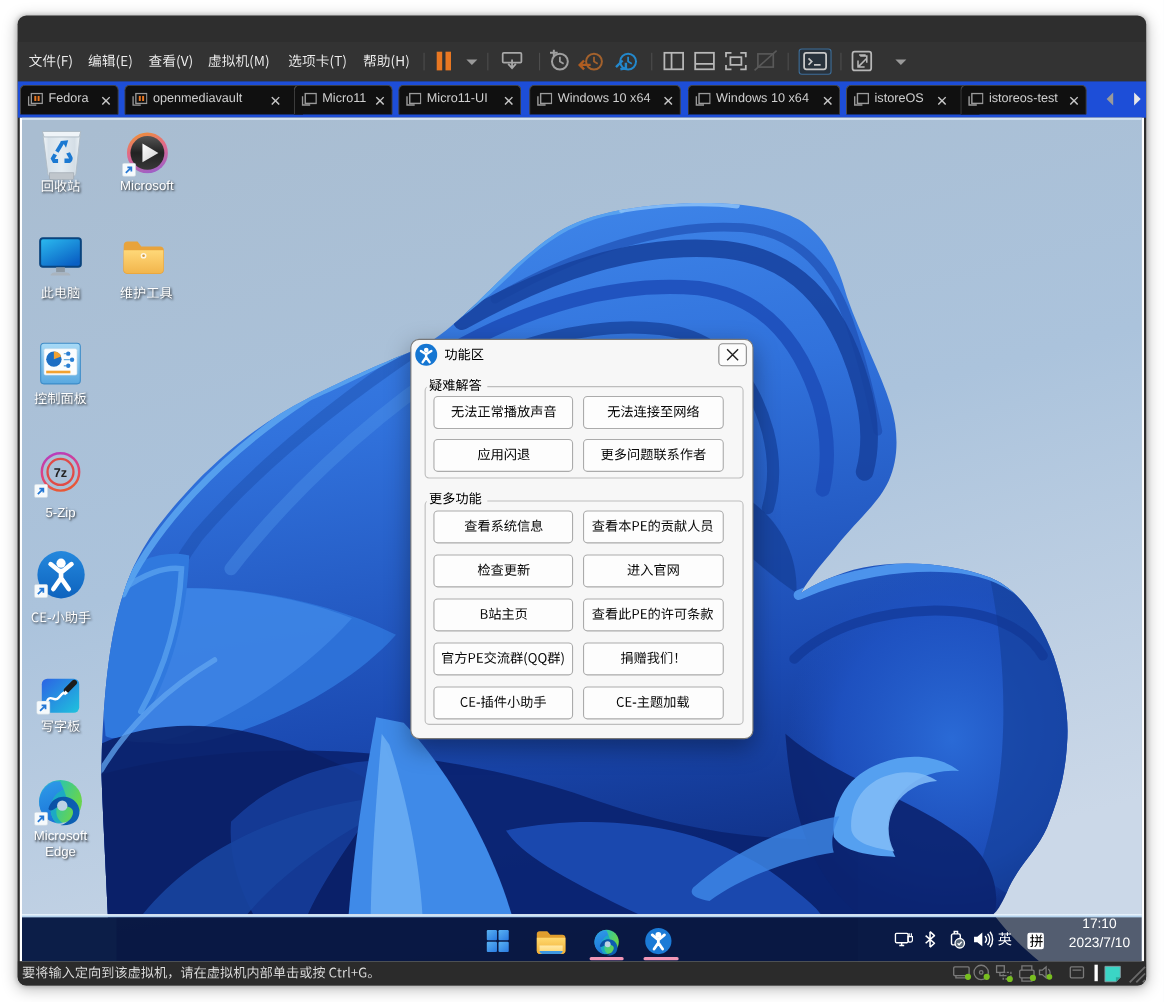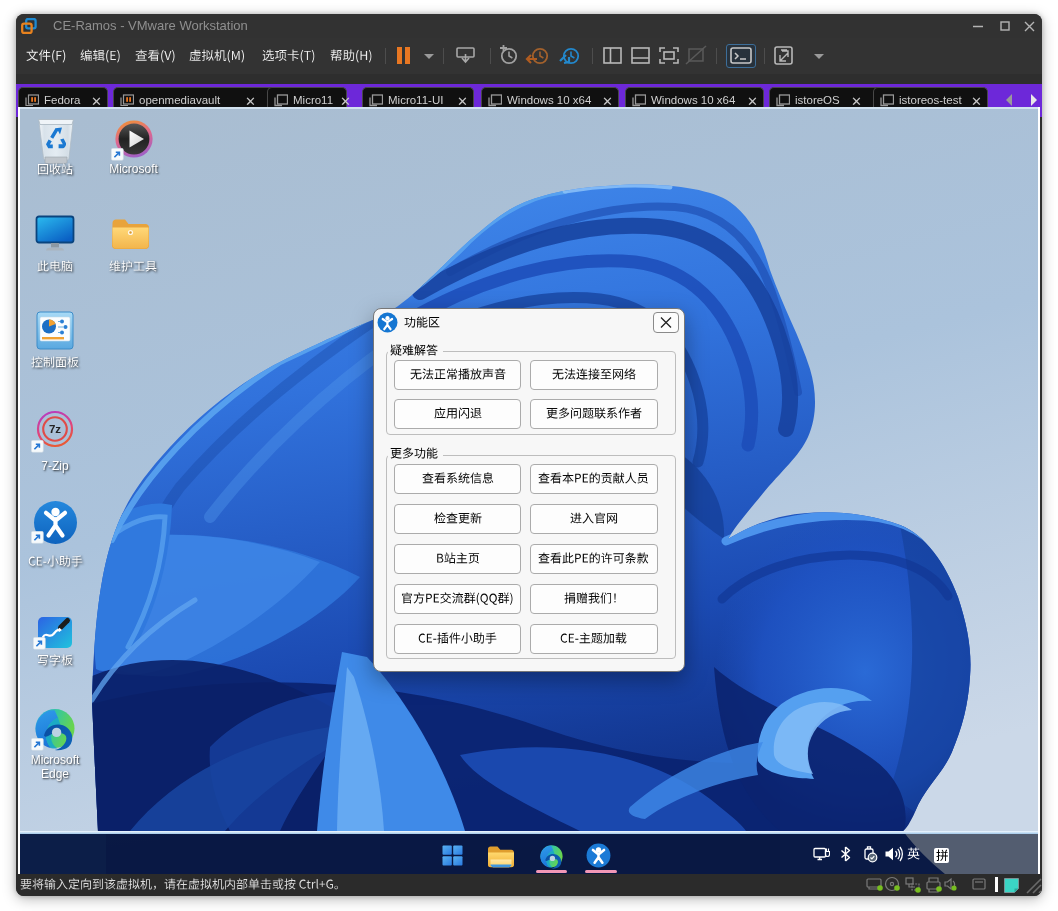--- a/index.html
+++ b/index.html
@@ -1,43 +1,31 @@
 <!DOCTYPE html>
 <html><head><meta charset="utf-8"><style>
 *{margin:0;padding:0;box-sizing:border-box}
 html,body{width:1058px;height:911px;background:#fff;font-family:"Liberation Sans",sans-serif;overflow:hidden}
 .ab{position:absolute}
 #win{position:absolute;left:16px;top:14px;width:1026px;height:882px;background:#2e2e2e;border-radius:8px;box-shadow:0 0 5px rgba(0,0,0,.22),0 3px 14px rgba(0,0,0,.28);overflow:hidden}
 #tbar{position:absolute;left:0;top:0;width:100%;height:24px;background:#323232}
 #mbar{position:absolute;left:0;top:24px;width:100%;height:36px;background:#333}
-#tabs{position:absolute;left:0;top:70px;width:100%;height:33px;background:#6d28d9}
+#tabs{position:absolute;left:0;top:60px;width:100%;height:33px;background:#1d4ed8}
 .tab{position:absolute;top:3px;height:27px;background:#101010;border:1px solid #484848;border-bottom:none;border-radius:5px 5px 0 0;color:#cfcfcf;font-size:11.5px}
 .tabx{position:absolute;top:7px;color:#c8c8c8;font-size:13px;line-height:13px}
 #screenw{position:absolute;left:2px;top:93px;width:1022px;height:767px;background:#fff}
 #screen{position:absolute;left:2px;top:0;width:1018px;height:767px;overflow:hidden;background:#b0c2d4}
 #sbar{position:absolute;left:0;top:860px;width:100%;height:22px;background:#2b2b2b}
 .ico{position:absolute}
 .dlg{position:absolute;left:353px;top:201px;width:312px;height:364px;background:#f7f7f7;border:1px solid #777;border-radius:8px;box-shadow:0 8px 22px rgba(0,0,0,.35)}
 .grp{position:absolute;border:1px solid #bdbdbd;border-radius:4px}
 .btn{position:absolute;height:30px;background:#fdfdfd;border:1px solid #ababab;border-radius:4px}
 .menu-sep{position:absolute;top:10px;width:1px;height:16px;background:#4d4d4d}
 </style></head><body>
 <div id="win">
-<div id="tbar">
-<svg class="ab" style="left:5px;top:4px" width="16" height="16" viewBox="0 0 16 16">
-        <rect x="5.2" y="1" width="9.4" height="9.4" rx="1.8" fill="none" stroke="#1e8ad2" stroke-width="2.3"></rect>
-        <rect x="1.2" y="5.6" width="9.4" height="9.4" rx="1.8" fill="none" stroke="#e8821e" stroke-width="2.3"></rect>
-      </svg>
-<div class="ab" style="left:37px;top:4px;font-size:13px;color:#8f8f8f">CE-Ramos - VMware Workstation</div>
-<svg class="ab" style="left:945px;top:0" width="81" height="24" viewBox="0 0 81 24">
-        <path d="M12 12.5h10" stroke="#b4b4b4" stroke-width="1.6"></path>
-        <rect x="40" y="8" width="8" height="8" fill="none" stroke="#b4b4b4" stroke-width="1.4"></rect>
-        <path d="M64 8l9 9M73 8l-9 9" stroke="#b4b4b4" stroke-width="1.4"></path>
-      </svg>
-</div>
 <div id="mbar">
 <svg style="position:absolute;left:10.0px;top:11.0px;overflow:visible" width="43" height="17">
         <path transform="translate(0,11.00) scale(0.1250,-0.1250)" d="M42 82C45 77 48 71 50 67L58 69C57 73 53 80 50 85ZM5 66V59H21C26 44 34 31 45 20C34 11 20 4 4 -1C5 -2 8 -6 8 -8C25 -2 39 5 50 15C62 5 75 -3 92 -7C93 -5 95 -2 97 0C81 4 67 11 56 20C66 30 74 43 80 59H95V66ZM50 25C41 35 34 46 28 59H71C66 46 59 34 50 25Z M132 34V27H160V-8H168V27H195V34H168V56H191V64H168V83H160V64H147C148 68 149 73 150 78L143 79C141 66 137 53 131 45C133 44 136 42 137 41C140 45 142 50 145 56H160V34ZM127 84C121 68 113 54 103 44C104 42 107 38 108 36C111 40 114 44 117 48V-8H124V60C128 67 131 74 134 82Z M224 -20 230 -17C221 -3 217 14 217 31C217 48 221 65 230 79L224 82C215 67 209 51 209 31C209 11 215 -5 224 -20Z M244 0H253V33H281V41H253V66H286V73H244Z M299 -20C308 -5 314 11 314 31C314 51 308 67 299 82L293 79C302 65 306 48 306 31C306 14 302 -3 293 -17Z" fill="#ededed"></path>
       </svg>
 <svg style="position:absolute;left:64.0px;top:11.0px;overflow:visible" width="43" height="17">
         <path transform="translate(0,11.00) scale(0.1250,-0.1250)" d="M4 5 6 -2C14 2 24 6 35 10L33 16C22 12 11 8 4 5ZM6 42C8 43 10 44 20 45C17 39 13 34 12 32C9 28 7 25 4 25C5 23 6 20 7 18C9 19 12 20 34 26C34 27 33 30 33 32L17 28C24 37 31 49 36 60L30 63C29 59 26 55 24 52L13 50C19 59 25 71 29 82L22 84C18 72 11 59 9 55C7 52 6 50 4 49C5 47 6 44 6 42ZM62 35V20H54V35ZM68 35H75V20H68ZM48 41V-7H54V14H62V-5H68V14H75V-5H80V14H87V-1C87 -1 87 -2 86 -2C85 -2 84 -2 81 -2C82 -3 83 -6 83 -7C87 -7 89 -7 91 -6C93 -5 93 -4 93 -1V41L87 41ZM80 35H87V20H80ZM60 83C62 80 64 76 65 73H41V52C41 36 40 14 31 -2C33 -3 36 -5 37 -6C46 10 48 34 48 50H92V73H73C72 76 70 81 68 85ZM48 67H85V56H48Z M155 75H182V65H155ZM148 81V59H189V81ZM108 33C109 34 112 35 115 35H124V20L104 17L106 9L124 13V-8H131V15L143 17L142 23L131 21V35H140V41H131V57H124V41H115C118 48 120 56 123 65H141V72H125C126 76 126 79 127 82L120 84C119 80 118 76 117 72H105V65H116C114 57 112 50 110 48C109 44 108 40 106 40C107 38 108 35 108 33ZM182 47V39H156V47ZM140 8 141 1 182 4V-8H188V5L196 5L196 12L188 11V47H195V54H142V47H149V8ZM182 33V24H156V33ZM182 18V10L156 9V18Z M224 -20 230 -17C221 -3 217 14 217 31C217 48 221 65 230 79L224 82C215 67 209 51 209 31C209 11 215 -5 224 -20Z M244 0H287V8H253V35H281V42H253V66H286V73H244Z M303 -20C312 -5 317 11 317 31C317 51 312 67 303 82L297 79C306 65 310 48 310 31C310 14 306 -3 297 -17Z" fill="#ededed"></path>
       </svg>
 <svg style="position:absolute;left:119.0px;top:11.0px;overflow:visible" width="43" height="17">
         <path transform="translate(0,11.00) scale(0.1250,-0.1250)" d="M30 22H70V13H30ZM30 35H70V27H30ZM22 41V8H78V41ZM7 2V-5H93V2ZM46 84V71H6V65H38C29 55 16 47 4 42C5 41 7 38 8 36C22 42 37 52 46 64V44H53V64C63 53 78 42 91 37C92 39 95 42 96 43C84 47 70 56 62 65H94V71H53V84Z M133 21H177V14H133ZM133 27V34H177V27ZM133 9H177V2H133ZM183 83C167 80 136 78 112 78C112 77 113 74 113 72C122 72 131 73 141 73C140 71 139 68 139 66H113V60H136C135 58 134 55 133 53H106V46H130C123 36 115 27 103 20C105 19 107 16 108 14C115 18 121 23 126 29V-8H133V-4H177V-8H184V40H134C136 42 137 44 138 46H194V53H141C142 55 144 58 145 60H188V66H147L149 74C164 74 177 76 187 78Z M224 -20 230 -17C221 -3 217 14 217 31C217 48 221 65 230 79L224 82C215 67 209 51 209 31C209 11 215 -5 224 -20Z M257 0H268L291 73H282L270 34C268 25 266 18 263 9H263C260 18 258 25 256 34L244 73H234Z M301 -20C310 -5 316 11 316 31C316 51 310 67 301 82L296 79C304 65 308 48 308 31C308 14 304 -3 296 -17Z" fill="#ededed"></path>
       </svg>
@@ -113,21 +101,21 @@
 <div class="tab" style="left:97px;width:163px">
 <svg class="ab" style="left:6px;top:6px" width="14" height="13" viewBox="0 0 14 13">
           <rect x="3.5" y="1" width="10" height="9" fill="none" stroke="#9a9a9a" stroke-width="1.2"></rect>
           <path d="M1 3.5v8h7" fill="none" stroke="#9a9a9a" stroke-width="1.2"></path>
           <rect x="6.2" y="3.2" width="1.8" height="4.6" fill="#e87722"></rect>
           <rect x="9.2" y="3.2" width="1.8" height="4.6" fill="#e87722"></rect>
         </svg>
 <div class="ab" style="left:25px;top:6px;white-space:nowrap">openmediavault</div>
 <div class="tabx" style="left:131px">✕</div>
 </div>
-<div class="tab" style="left:251px;width:80px">
+<div class="tab" style="left:251px;width:90px">
 <svg class="ab" style="left:6px;top:6px" width="14" height="13" viewBox="0 0 14 13">
           <rect x="3.5" y="1" width="10" height="9" fill="none" stroke="#9a9a9a" stroke-width="1.3"></rect>
           <path d="M1 3.5v8h7" fill="none" stroke="#9a9a9a" stroke-width="1.3"></path>
         </svg>
 <div class="ab" style="left:25px;top:6px;white-space:nowrap">Micro11</div>
 <div class="tabx" style="left:72px">✕</div>
 </div>
 <div class="tab" style="left:346px;width:112px">
 <svg class="ab" style="left:6px;top:6px" width="14" height="13" viewBox="0 0 14 13">
           <rect x="3.5" y="1" width="10" height="9" fill="none" stroke="#9a9a9a" stroke-width="1.3"></rect>
@@ -418,21 +406,21 @@
 <svg style="position:absolute;left:7.6px;top:447.5px;filter:drop-shadow(1px 1px 1px rgba(0,0,0,.8));overflow:visible" width="57" height="16">
           <path transform="translate(0,10.56) scale(0.1200,-0.1200)" d="M38 -1C47 -1 54 2 60 9L55 15C50 10 45 7 38 7C24 7 15 18 15 37C15 55 25 66 38 66C45 66 50 64 53 60L58 66C54 70 47 75 38 75C20 75 6 60 6 37C6 13 19 -1 38 -1Z M74 0H117V8H83V35H111V42H83V66H116V73H74Z M127 24H153V32H127Z M204 83V2C204 0 203 0 201 0C199 0 192 0 184 0C186 -2 187 -6 188 -8C197 -8 203 -8 207 -7C210 -5 212 -3 212 2V83ZM228 57C236 43 245 24 247 12L255 15C252 27 244 46 235 60ZM178 59C175 46 170 28 161 18C163 17 166 15 168 14C177 25 183 43 186 58Z M321 84C321 76 321 69 320 61H304V54H320C319 30 314 9 294 -3C296 -4 299 -6 300 -8C320 5 326 28 327 54H343C342 18 341 4 338 1C338 0 336 0 335 0C333 0 327 0 322 0C323 -2 324 -5 324 -7C329 -7 335 -8 338 -7C341 -7 343 -6 345 -3C348 1 349 15 350 58C350 58 350 61 350 61H328C328 69 328 76 328 84ZM261 10 262 2C274 5 291 8 307 12L306 19L301 18V79H268V11ZM275 12V30H294V16ZM275 51H294V36H275ZM275 58V72H294V58Z M362 32V25H404V2C404 0 403 0 401 0C398 0 390 0 382 0C383 -2 385 -6 385 -8C396 -8 402 -8 406 -6C410 -5 411 -3 411 2V25H453V32H411V48H447V56H411V72C423 73 434 75 443 78L437 84C422 79 393 76 369 75C370 74 371 71 371 69C381 69 393 70 404 71V56H369V48H404V32Z" fill="#fff"></path>
         </svg>
 <svg style="position:absolute;left:17.0px;top:546.5px;filter:drop-shadow(1px 1px 1px rgba(0,0,0,.8));overflow:visible" width="38" height="16">
           <path transform="translate(0,10.56) scale(0.1200,-0.1200)" d="M8 79V59H15V72H84V59H92V79ZM9 21V14H66V21ZM30 70C28 58 24 42 22 32H74C73 12 70 4 68 1C66 0 65 0 63 0C60 0 54 0 47 1C48 -1 49 -4 49 -6C56 -7 62 -7 65 -7C69 -6 72 -6 74 -4C78 0 80 10 82 35C82 36 83 39 83 39H31L34 51H80V58H35L38 69Z M146 36V30H107V23H146V1C146 0 146 0 144 -1C142 -1 135 -1 129 0C130 -2 131 -6 132 -8C140 -8 146 -8 149 -7C153 -5 154 -3 154 1V23H193V30H154V34C163 38 172 45 178 52L173 56L171 55H123V48H164C158 44 152 39 146 36ZM142 82C144 80 146 76 148 74H108V53H115V66H184V53H192V74H156C155 77 152 81 150 85Z M220 84V65H206V58H219C216 44 210 28 203 20C204 18 206 14 207 12C212 19 216 30 220 42V-8H227V46C229 40 233 34 234 31L238 37C237 40 229 51 227 55V58H239V65H227V84ZM288 82C278 78 258 76 243 75V50C243 34 242 12 231 -4C232 -5 235 -7 237 -8C248 8 250 31 250 48H253C256 35 260 24 266 14C260 7 252 2 244 -2C246 -3 248 -6 249 -8C257 -4 264 1 271 8C276 1 283 -4 292 -8C293 -6 295 -3 297 -2C288 2 281 7 276 14C283 24 288 37 291 53L286 55L285 54H250V68C265 70 282 72 293 76ZM283 48C280 37 276 28 271 20C266 28 262 38 260 48Z" fill="#fff"></path>
         </svg>
 <div class="ab" style="left:113.5px;top:54.5px;width:0;display:flex;justify-content:center;font-size:12px;color:#fff;text-shadow:1px 1px 2px rgba(0,0,0,.85)">
           <span style="white-space:nowrap">Microsoft</span>
         </div>
 <div class="ab" style="left:35px;top:352px;width:0;display:flex;justify-content:center;font-size:12px;color:#fff;text-shadow:1px 1px 2px rgba(0,0,0,.85)">
-          <span style="white-space:nowrap">7-Zip</span>
+          <span style="white-space:nowrap">5-Zip</span>
         </div>
 <div class="ab" style="left:35px;top:646px;width:0;display:flex;justify-content:center;font-size:12px;color:#fff;text-shadow:1px 1px 2px rgba(0,0,0,.85)">
           <span style="white-space:nowrap">Microsoft</span>
         </div>
 <div class="ab" style="left:35px;top:659.5px;width:0;display:flex;justify-content:center;font-size:12px;color:#fff;text-shadow:1px 1px 2px rgba(0,0,0,.85)">
           <span style="white-space:nowrap">Edge</span>
         </div>
 <div class="dlg">
 <svg class="ab" style="left:2.5px;top:2.5px" width="21" height="21" viewBox="0 0 20 20">
             <circle cx="10" cy="10" r="9.5" fill="#1576d2"></circle>
@@ -571,20 +559,21 @@
 <path d="M11.5 5 a4.5 4.5 0 0 1 0 6M13.8 2.8 a8 8 0 0 1 0 10.4M16 1 a11.5 11.5 0 0 1 0 14" stroke="#fff" stroke-width="1.3" fill="none"></path>
 </svg>
 
 <svg style="position:absolute;left:887.0px;top:740.0px;overflow:visible" width="15" height="17">
           <path transform="translate(0,11.44) scale(0.1300,-0.1300)" d="M46 63V51H16V28H6V21H43C39 12 29 4 4 -2C6 -4 8 -7 8 -8C34 -2 46 8 50 18C58 4 72 -5 92 -8C93 -6 95 -3 97 -1C78 1 64 8 57 21H94V28H85V51H54V63ZM23 28V45H46V35C46 33 46 30 45 28ZM77 28H53C53 30 54 33 54 35V45H77ZM64 84V75H36V84H28V75H7V68H28V58H36V68H64V58H72V68H93V75H72V84Z" fill="#fff"></path>
         </svg>
 <div class="ico" style="left:914px;top:740.5px;width:15px;height:15px;border-radius:2px;background:#fff"></div>
 <svg style="position:absolute;left:916.0px;top:741.5px;overflow:visible" width="15" height="17">
           <path transform="translate(0,11.00) scale(0.1250,-0.1250)" d="M45 81C49 75 53 68 54 63L61 66C59 71 55 78 52 83ZM16 84V64H4V57H16V35C11 33 7 32 3 31L5 24L16 27V2C16 0 16 0 15 0C14 0 10 0 6 0C6 -2 7 -6 8 -8C14 -8 18 -7 20 -6C23 -5 24 -3 24 2V30L34 33L33 40L24 37V57H34V64H24V84ZM73 56V36H59V37V56ZM81 84C79 78 75 69 72 63H39V56H51V37V36H36V28H51C50 18 47 5 34 -3C35 -4 38 -7 39 -8C53 1 57 16 58 28H73V-8H80V28H95V36H80V56H93V63H79C82 68 86 75 89 81Z" fill="#000"></path>
         </svg>
+<div class="ico" style="left:922px;top:725px;width:115px;font-size:12.5px;color:#fff;text-align:center;line-height:17px">17:10<br>2023/7/10</div>
 </div>
     </div>
 <div id="sbar">
 <svg style="position:absolute;left:4.0px;top:4.0px;overflow:visible" width="328" height="16">
         <path transform="translate(0,10.56) scale(0.1200,-0.1200)" d="M67 23C64 17 59 13 53 9C46 11 38 13 31 14C33 17 36 20 38 23ZM12 64V39H39C37 36 36 33 34 30H5V23H29C26 18 22 14 19 10C27 8 35 7 43 5C34 2 21 0 6 -1C7 -3 8 -6 9 -8C28 -6 43 -3 54 2C67 -1 78 -5 86 -8L92 -2C84 1 74 4 62 7C68 11 72 17 76 23H95V30H42C44 32 45 35 47 38L42 39H89V64H65V73H93V80H7V73H34V64ZM41 73H58V64H41ZM19 58H34V45H19ZM41 58H58V45H41ZM65 58H81V45H65Z M142 22C147 16 153 9 155 4L162 8C159 13 154 20 148 25ZM176 48V35H135V28H176V1C176 0 175 -1 173 -1C172 -1 166 -1 160 -1C161 -3 162 -6 162 -8C170 -8 176 -8 179 -7C182 -6 183 -3 183 1V28H195V35H183V48ZM104 66C110 61 115 54 118 49L123 54V36C116 30 109 24 104 20L108 14C113 18 118 23 123 28V-8H130V84H123V55C120 59 114 66 110 70ZM150 61C154 58 158 54 160 51C152 48 144 45 136 43C137 42 139 39 140 37C162 42 184 53 193 74L188 76L187 76H165C167 78 169 80 170 82L163 84C157 76 147 68 135 63C137 62 139 60 140 58C147 61 153 65 159 70H183C179 64 173 59 166 54C164 58 160 62 156 64Z M273 45V8H279V45ZM286 48V0C286 -1 286 -1 285 -1C283 -1 279 -1 275 -1C276 -3 276 -5 277 -7C283 -7 287 -7 289 -6C292 -5 292 -3 292 0V48ZM207 33C208 34 211 34 214 34H222V21C215 19 209 18 204 17L206 10L222 14V-8H228V15L237 18L236 24L228 22V34H236V41H228V56H222V41H213C216 48 218 57 220 65H237V72H222C222 76 223 79 224 83L217 84C216 80 216 76 215 72H205V65H214C212 57 210 50 209 48C208 43 206 40 205 39C206 38 207 34 207 33ZM266 84C259 74 247 64 235 58C237 57 239 54 240 53C242 54 245 56 248 57V53H285V58C287 57 290 55 293 54C294 56 296 58 297 60C287 64 277 70 270 78L272 82ZM251 59C256 64 262 68 266 73C271 68 276 63 283 59ZM261 41V33H248V41ZM242 47V-8H248V13H261V0C261 -1 261 -1 260 -1C259 -1 257 -1 254 -1C255 -3 255 -6 256 -7C260 -7 263 -7 265 -6C267 -5 268 -3 268 0V47ZM248 27H261V19H248Z M330 76C336 71 341 65 346 59C339 31 327 10 304 -1C306 -3 310 -6 311 -7C331 4 344 23 352 49C363 29 370 6 393 -7C393 -5 395 -1 396 2C363 21 366 59 334 82Z M422 38C420 20 415 5 404 -3C405 -4 408 -7 410 -8C416 -2 421 5 425 14C434 -3 449 -6 470 -6H493C494 -4 495 -1 496 1C491 1 474 1 470 1C464 1 459 1 454 2V22H484V30H454V46H480V53H421V46H446V4C438 8 432 13 428 24C429 28 429 32 430 37ZM443 83C444 80 446 76 447 73H408V51H416V66H484V51H492V73H456C455 76 452 81 450 85Z M544 84C542 79 540 72 537 67H510V-8H517V59H583V2C583 0 583 0 581 0C578 0 572 -1 564 0C566 -2 567 -6 567 -8C576 -8 582 -8 586 -7C590 -5 591 -3 591 2V67H546C548 72 551 77 553 83ZM537 39H563V20H537ZM530 46V6H537V13H570V46Z M664 75V15H671V75ZM684 82V4C684 2 683 2 682 2C680 1 674 1 669 2C670 0 671 -4 671 -6C679 -6 684 -6 687 -4C690 -3 691 -1 691 4V82ZM606 4 608 -3C621 0 640 3 658 7L658 13L636 9V25H656V32H636V42H629V32H610V25H629V8ZM612 44C614 45 618 45 649 48C651 46 652 44 653 42L658 46C656 52 649 61 643 68L638 64C640 61 643 58 645 54L620 52C624 58 628 64 631 71H658V77H607V71H623C620 64 616 57 614 55C612 53 611 51 609 51C610 49 611 46 612 44Z M712 79C716 73 723 66 726 62L731 66C728 71 722 78 717 83ZM705 53V46H720V8C720 4 717 0 716 -1C717 -3 719 -5 720 -7C721 -5 724 -3 739 8C739 10 738 13 737 15L728 8V53ZM759 83C761 79 763 74 764 71H736V64H758C754 58 747 50 745 48C743 46 740 45 738 44C739 43 740 39 741 37C743 38 746 38 766 40C758 32 748 24 736 20C738 18 740 15 741 14C760 22 776 37 785 53L778 56C776 53 774 50 772 47L753 46C757 51 762 58 766 64H794V71H772C771 75 769 80 766 84ZM786 38C776 21 756 6 732 -2C734 -4 736 -6 737 -8C749 -4 760 2 770 10C777 4 785 -3 789 -7L795 -2C790 2 782 9 775 14C783 20 789 28 794 35Z M824 23C827 17 830 10 832 5L838 7C837 12 833 19 830 25ZM880 26C878 20 873 12 870 7L875 5C879 10 883 17 887 23ZM813 64V40C813 27 812 9 804 -4C806 -5 809 -7 811 -8C819 6 820 26 820 40V57H845V50L825 48L826 42L845 44V42C845 34 848 33 859 33C862 33 880 33 882 33C890 33 892 35 893 43C891 43 889 44 887 45C886 39 886 38 882 38C878 38 862 38 859 38C853 38 852 39 852 42V45L877 47L876 52L852 50V57H884C883 54 882 51 881 49L888 47C890 51 892 57 894 62L888 64L887 64H853V70H887V76H853V84H845V64ZM860 29V0H849V29H842V0H818V-6H893V0H867V29Z M951 72C957 62 962 50 964 42L970 45C969 53 963 65 957 75ZM917 84V64H904V57H917V35C911 33 907 32 903 31L905 24L917 27V1C917 0 916 -1 915 -1C914 -1 910 -1 906 -1C906 -3 908 -6 908 -8C914 -8 918 -8 920 -6C923 -5 924 -3 924 1V30L934 33L933 40L924 37V57H933V64H924V84ZM980 81C979 42 975 14 953 -2C955 -3 958 -6 960 -8C969 0 976 10 980 22C984 13 988 2 990 -5L997 -1C995 7 989 22 983 33C986 46 987 62 988 81ZM940 2V2L940 1C942 4 944 6 967 23C966 24 965 27 964 29L948 17V80H941V16C941 12 938 8 936 7C937 6 939 3 940 2Z M1050 78V46C1050 31 1048 11 1035 -3C1037 -4 1040 -7 1041 -8C1055 7 1057 30 1057 46V71H1076V7C1076 -2 1076 -4 1078 -5C1080 -6 1082 -7 1084 -7C1085 -7 1088 -7 1089 -7C1091 -7 1093 -7 1094 -6C1096 -5 1097 -3 1097 0C1098 2 1098 10 1098 16C1096 16 1094 17 1092 19C1092 12 1092 7 1092 4C1092 2 1091 1 1091 1C1090 0 1090 0 1089 0C1088 0 1086 0 1086 0C1085 0 1084 0 1084 1C1084 1 1083 3 1083 6V78ZM1022 84V63H1005V55H1021C1017 42 1010 26 1003 18C1004 16 1006 13 1007 11C1012 18 1018 29 1022 41V-8H1029V38C1033 33 1038 27 1040 23L1044 30C1042 32 1033 43 1029 46V55H1044V63H1029V84Z M1116 -11C1126 -7 1133 1 1133 12C1133 19 1130 24 1124 24C1120 24 1117 21 1117 16C1117 12 1120 9 1124 9L1126 9C1126 2 1121 -2 1114 -5Z M1211 77C1216 72 1222 66 1226 62L1231 67C1228 71 1221 77 1216 82ZM1204 53V45H1219V9C1219 4 1216 1 1214 0C1216 -1 1218 -4 1218 -6C1220 -4 1222 -2 1239 11C1238 12 1237 15 1237 17L1226 10V53ZM1249 21H1281V13H1249ZM1249 26V34H1281V26ZM1261 84V76H1238V70H1261V64H1241V58H1261V52H1235V46H1296V52H1269V58H1290V64H1269V70H1293V76H1269V84ZM1242 40V-8H1249V8H1281V0C1281 -1 1280 -1 1279 -1C1278 -1 1273 -1 1268 -1C1269 -3 1270 -6 1270 -8C1277 -8 1282 -8 1284 -6C1287 -5 1288 -3 1288 0V40Z M1339 84C1338 79 1336 74 1334 68H1306V61H1330C1324 48 1315 37 1304 29C1305 27 1307 24 1308 22C1312 25 1316 28 1319 32V-8H1327V41C1332 47 1336 54 1339 61H1394V68H1342C1344 73 1346 78 1347 82ZM1360 56V37H1337V30H1360V1H1333V-6H1394V1H1367V30H1390V37H1367V56Z M1424 23C1427 17 1430 10 1432 5L1438 7C1437 12 1433 19 1430 25ZM1480 26C1478 20 1473 12 1470 7L1475 5C1479 10 1483 17 1487 23ZM1413 64V40C1413 27 1412 9 1404 -4C1406 -5 1409 -7 1411 -8C1419 6 1420 26 1420 40V57H1445V50L1425 48L1426 42L1445 44V42C1445 34 1448 33 1459 33C1462 33 1480 33 1482 33C1490 33 1492 35 1493 43C1491 43 1489 44 1487 45C1486 39 1486 38 1482 38C1478 38 1462 38 1459 38C1453 38 1452 39 1452 42V45L1477 47L1476 52L1452 50V57H1484C1483 54 1482 51 1481 49L1488 47C1490 51 1492 57 1494 62L1488 64L1487 64H1453V70H1487V76H1453V84H1445V64ZM1460 29V0H1449V29H1442V0H1418V-6H1493V0H1467V29Z M1551 72C1557 62 1562 50 1564 42L1570 45C1569 53 1563 65 1557 75ZM1517 84V64H1504V57H1517V35C1511 33 1507 32 1503 31L1505 24L1517 27V1C1517 0 1516 -1 1515 -1C1514 -1 1510 -1 1506 -1C1506 -3 1508 -6 1508 -8C1514 -8 1518 -8 1520 -6C1523 -5 1524 -3 1524 1V30L1534 33L1533 40L1524 37V57H1533V64H1524V84ZM1580 81C1579 42 1575 14 1553 -2C1555 -3 1558 -6 1560 -8C1569 0 1576 10 1580 22C1584 13 1588 2 1590 -5L1597 -1C1595 7 1589 22 1583 33C1586 46 1587 62 1588 81ZM1540 2V2L1540 1C1542 4 1544 6 1567 23C1566 24 1565 27 1564 29L1548 17V80H1541V16C1541 12 1538 8 1536 7C1537 6 1539 3 1540 2Z M1650 78V46C1650 31 1648 11 1635 -3C1637 -4 1640 -7 1641 -8C1655 7 1657 30 1657 46V71H1676V7C1676 -2 1676 -4 1678 -5C1680 -6 1682 -7 1684 -7C1685 -7 1688 -7 1689 -7C1691 -7 1693 -7 1694 -6C1696 -5 1697 -3 1697 0C1698 2 1698 10 1698 16C1696 16 1694 17 1692 19C1692 12 1692 7 1692 4C1692 2 1691 1 1691 1C1690 0 1690 0 1689 0C1688 0 1686 0 1686 0C1685 0 1684 0 1684 1C1684 1 1683 3 1683 6V78ZM1622 84V63H1605V55H1621C1617 42 1610 26 1603 18C1604 16 1606 13 1607 11C1612 18 1618 29 1622 41V-8H1629V38C1633 33 1638 27 1640 23L1644 30C1642 32 1633 43 1629 46V55H1644V63H1629V84Z M1710 67V-8H1717V60H1746C1746 46 1742 30 1720 18C1722 17 1724 14 1725 12C1739 20 1746 30 1750 39C1759 31 1769 20 1774 14L1780 18C1774 26 1762 38 1752 46C1753 51 1754 55 1754 60H1783V2C1783 0 1782 0 1780 0C1778 0 1772 -1 1764 0C1766 -2 1767 -6 1767 -8C1776 -8 1782 -8 1786 -7C1789 -5 1790 -3 1790 2V67H1754V84H1746V67Z M1814 63C1817 57 1820 50 1820 46L1827 48C1826 52 1824 59 1821 64ZM1863 79V-8H1869V72H1886C1883 64 1879 53 1875 45C1884 36 1887 28 1887 22C1887 19 1886 16 1884 14C1883 14 1881 13 1880 13C1878 13 1875 13 1872 14C1873 11 1874 8 1874 6C1877 6 1880 6 1883 6C1885 7 1887 7 1889 8C1892 11 1894 16 1894 22C1894 28 1891 36 1882 46C1887 55 1891 66 1895 76L1890 79L1888 79ZM1825 83C1826 79 1828 76 1829 72H1808V65H1855V72H1837C1836 76 1833 81 1831 84ZM1843 65C1842 59 1839 51 1836 45H1805V38H1858V45H1843C1846 50 1848 57 1851 63ZM1811 29V-7H1818V-3H1845V-7H1853V29ZM1818 4V22H1845V4Z M1922 44H1946V33H1922ZM1954 44H1978V33H1954ZM1922 60H1946V50H1922ZM1954 60H1978V50H1954ZM1971 84C1969 78 1964 72 1961 67H1937L1941 69C1939 73 1934 79 1930 84L1924 81C1927 76 1931 71 1933 67H1915V26H1946V17H1905V10H1946V-8H1954V10H1995V17H1954V26H1986V67H1969C1972 71 1976 76 1979 81Z M2015 30V-2H2078V-8H2085V30H2078V5H2054V38H2094V45H2054V61H2087V68H2054V84H2046V68H2014V61H2046V45H2006V38H2046V5H2023V30Z M2169 79C2175 76 2183 72 2186 68L2191 73C2187 77 2180 81 2174 84ZM2106 7 2108 -1C2119 1 2136 5 2151 8L2150 16C2134 12 2117 9 2106 7ZM2120 45H2140V28H2120ZM2112 52V21H2147V52ZM2107 68V61H2156C2157 44 2160 29 2163 18C2156 9 2148 3 2139 -2C2141 -4 2144 -6 2145 -8C2153 -3 2160 2 2166 9C2171 -2 2177 -8 2184 -8C2192 -8 2195 -3 2196 14C2194 15 2191 17 2190 18C2189 5 2188 0 2185 0C2180 0 2176 6 2172 16C2179 26 2185 38 2190 52L2182 53C2179 43 2175 34 2169 26C2167 35 2165 47 2164 61H2194V68H2164C2163 73 2163 78 2163 84H2155C2155 78 2155 73 2156 68Z M2277 38C2276 28 2272 21 2268 15C2262 18 2257 21 2252 23C2254 28 2256 33 2258 38ZM2242 21C2248 18 2255 14 2262 10C2256 4 2247 1 2236 -2C2237 -3 2239 -6 2240 -8C2252 -5 2262 0 2269 6C2277 1 2285 -4 2290 -8L2295 -2C2290 2 2282 6 2274 11C2279 18 2283 27 2285 38H2296V45H2261C2263 50 2265 55 2266 59L2259 60C2257 56 2255 50 2253 45H2236V38H2250C2247 32 2244 26 2242 21ZM2238 71V52H2245V64H2287V52H2294V71H2271C2270 75 2268 80 2267 84L2259 83C2261 80 2262 75 2263 71ZM2218 84V64H2204V57H2218V32L2203 28L2205 20L2218 24V1C2218 -1 2217 -1 2216 -1C2214 -1 2210 -1 2206 -1C2207 -3 2208 -6 2208 -8C2215 -8 2219 -8 2221 -7C2224 -6 2225 -4 2225 1V27L2238 31L2237 38L2225 34V57H2236V64H2225V84Z M2360 -1C2370 -1 2377 2 2383 9L2378 15C2373 10 2368 7 2360 7C2346 7 2338 18 2338 37C2338 55 2347 66 2361 66C2367 66 2372 64 2376 60L2381 66C2377 70 2370 75 2361 75C2342 75 2328 60 2328 37C2328 13 2342 -1 2360 -1Z M2412 -1C2416 -1 2419 0 2422 1L2421 8C2419 7 2416 6 2414 6C2408 6 2406 10 2406 16V47H2421V54H2406V70H2398L2398 54L2389 54V47H2397V17C2397 6 2401 -1 2412 -1Z M2433 0H2442V35C2446 44 2451 48 2456 48C2458 48 2459 47 2461 47L2463 54C2461 55 2460 56 2457 56C2451 56 2446 51 2442 44H2442L2441 54H2433Z M2482 -1C2484 -1 2486 -1 2487 0L2486 6C2484 6 2484 6 2484 6C2482 6 2481 7 2481 10V80H2472V11C2472 3 2475 -1 2482 -1Z M2515 12H2522V34H2543V40H2522V62H2515V40H2495V34H2515Z M2586 -1C2595 -1 2603 2 2608 7V38H2584V30H2600V11C2597 8 2592 7 2586 7C2571 7 2562 18 2562 37C2562 55 2572 66 2586 66C2594 66 2598 63 2602 60L2607 66C2603 70 2596 75 2586 75C2567 75 2552 60 2552 37C2552 13 2566 -1 2586 -1Z M2635 24C2627 24 2620 18 2620 9C2620 1 2627 -6 2635 -6C2643 -6 2650 1 2650 9C2650 18 2643 24 2635 24ZM2635 -1C2629 -1 2625 4 2625 9C2625 15 2629 19 2635 19C2641 19 2645 15 2645 9C2645 4 2641 -1 2635 -1Z" fill="#dcdcdc"></path>
       </svg>
 <svg class="ab" style="left:850px;top:0" width="125" height="22" viewBox="0 0 125 22">
 <g fill="none" stroke="#7a7a7a" stroke-width="1.2">
 <rect x="1" y="5" width="14" height="8" rx="1"></rect>
           <path d="M3 13v2h10v-2"></path>

